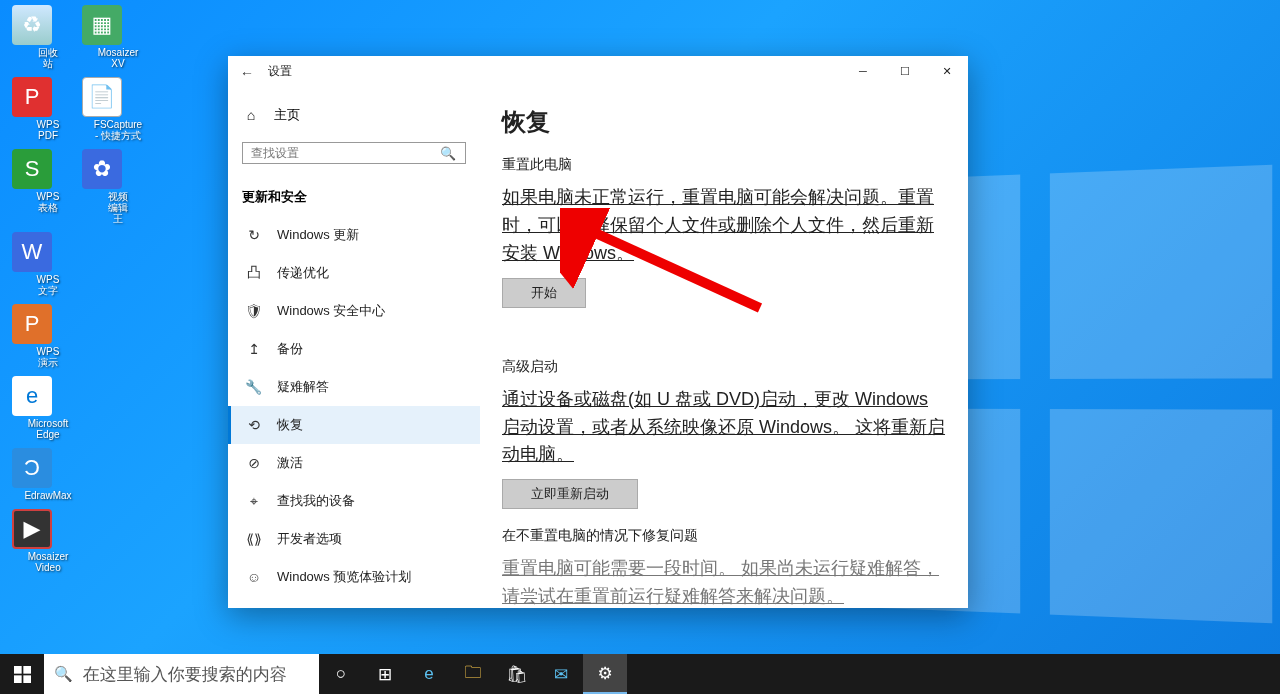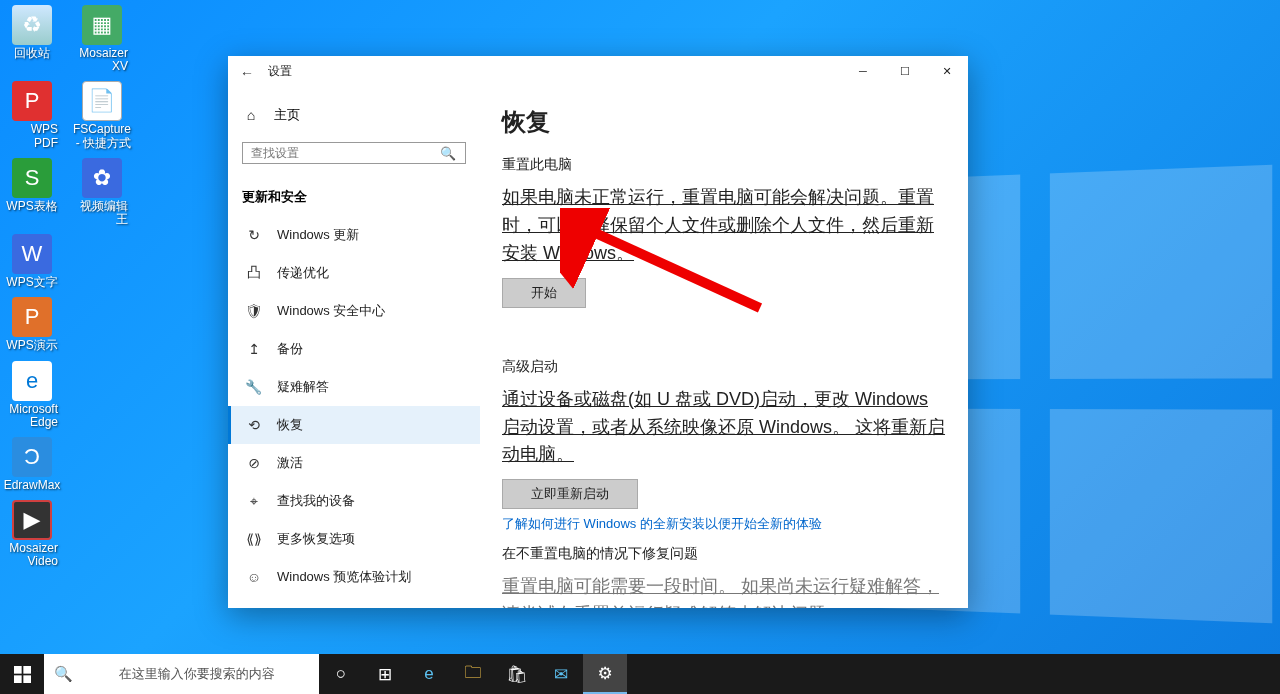--- a/index.html
+++ b/index.html
@@ -4,21 +4,21 @@
 <style>
 * { margin: 0; padding: 0; box-sizing: border-box; font-family: "Microsoft YaHei", "Segoe UI", sans-serif; }
 body { width: 1280px; height: 694px; overflow: hidden; position: relative; background: linear-gradient(135deg, #0a8cff 0%, #1ba3ff 40%, #0d7be0 100%); }
 .desktop { position: absolute; inset: 0; }
 .win-logo { position: absolute; right: 15px; bottom: 80px; width: 460px; height: 440px; opacity: 0.25; display: grid; grid-template-columns: 1fr 1fr; grid-template-rows: 1fr 1fr; gap: 30px; transform: perspective(800px) rotateY(-8deg); }
 .win-logo div { background: rgba(255,255,255,0.85); }
 .desktop-icons { position: absolute; top: 5px; left: 6px; display: flex; flex-direction: column; gap: 8px; }
 .dicon-col { display: flex; gap: 18px; }
 .dicon { width: 52px; display: flex; flex-direction: column; align-items: center; gap: 2px; cursor: pointer; }
 .dicon .ic { width: 40px; height: 40px; border-radius: 4px; display: flex; align-items: center; justify-content: center; font-size: 22px; color: #fff; }
-.dicon .lbl { font-size: 12px; color: #fff; text-align: right; text-shadow: 1px 1px 2px rgba(0,0,0,0.7); line-height: 1.1; }
+.dicon .lbl { font-size: 10px; color: #fff; text-align: center; text-shadow: 1px 1px 2px rgba(0,0,0,0.7); line-height: 1.1; margin-left: 32px; }
 .ic-recycle { background: linear-gradient(#cfe8ff,#9cc); }
 .ic-mosaizer { background: #4a6; }
 .ic-wpspdf { background: #e03030; }
 .ic-fscap { background: #fff; color: #333 !important; border: 1px solid #aaa; }
 .ic-wpsbg { background: #2a9d3a; }
 .ic-video { background: #3a6ae0; }
 .ic-wpswz { background: #3a6ae0; }
 .ic-wpsys { background: #e0702a; }
 .ic-edge { background: #fff; color: #0078d7 !important; }
 .ic-edraw { background: #2a8de0; }
@@ -51,21 +51,21 @@
 .content .btn { display: inline-block; background: #ccc; border: 1px solid #aaa; padding: 5px 28px; font-size: 13px; cursor: pointer; margin-bottom: 6px; }
 .content .link { color: #0066cc; font-size: 13px; cursor: pointer; }
 
 .arrow-ann { position: absolute; left: 560px; top: 208px; pointer-events: none; }
 
 .taskbar { position: absolute; left: 0; right: 0; bottom: 0; height: 40px; background: #1a1a1a; display: flex; align-items: stretch; }
 .tb-start { width: 44px; display: flex; align-items: center; justify-content: center; cursor: pointer; }
 .tb-start svg { width: 17px; height: 17px; }
 .tb-search { width: 275px; background: #fff; display: flex; align-items: center; padding: 0 10px; gap: 10px; cursor: text; }
 .tb-search .sic2 { font-size: 15px; color: #333; }
-.tb-search span.ph { font-size: 13px; color: #555; margin-left: 36px; }
+.tb-search span.ph { font-size: 17px; color: #555; }
 .tb-icons { display: flex; }
 .tb-icons .tbi { width: 44px; display: flex; align-items: center; justify-content: center; font-size: 17px; color: #fff; cursor: pointer; }
 .tb-icons .tbi.active { background: #444; border-bottom: 2px solid #76b9ed; }
 .tb-icons .tbi.edge-c { color: #5cc0f0; }
 .tb-icons .tbi.folder-c { color: #ffcc4d; }
 .tb-icons .tbi.store-c { color: #fff; }
 .tb-icons .tbi.mail-c { color: #5cc0f0; }
 </style>
 </head>
 <body>
@@ -189,36 +189,35 @@
         <div class="nav-item">
             <span class="ic-sm">⊘</span>
             <span>激活</span>
           </div>
         <div class="nav-item">
             <span class="ic-sm">⌖</span>
             <span>查找我的设备</span>
           </div>
         <div class="nav-item">
             <span class="ic-sm">⟪⟫</span>
-            <span>更多恢复选项</span>
+            <span>开发者选项</span>
           </div>
         <div class="nav-item">
             <span class="ic-sm">☺</span>
             <span>Windows 预览体验计划</span>
           </div>
       </div>
       <div class="content">
         <h1>恢复</h1>
         <h2>重置此电脑</h2>
         <p>如果电脑未正常运行，重置电脑可能会解决问题。重置时，可以选择保留个人文件或删除个人文件，然后重新安装 Windows。</p>
         <div class="btn">开始</div>
         <h2 style="margin-top:44px">高级启动</h2>
         <p>通过设备或磁盘(如 U 盘或 DVD)启动，更改 Windows 启动设置，或者从系统映像还原 Windows。 这将重新启动电脑。</p>
         <div class="btn">立即重新启动</div>
-        <div class="link">了解如何进行 Windows 的全新安装以便开始全新的体验</div>
         <h2 style="margin-top:12px">在不重置电脑的情况下修复问题</h2>
         <p class="gray">重置电脑可能需要一段时间。 如果尚未运行疑难解答，请尝试在重置前运行疑难解答来解决问题。</p>
         
       </div>
     </div>
   </div>
 
   <svg class="arrow-ann" width="220" height="120">
     <defs>
         <marker id="ah" markerWidth="12" markerHeight="12" refX="2" refY="6" orient="auto">

